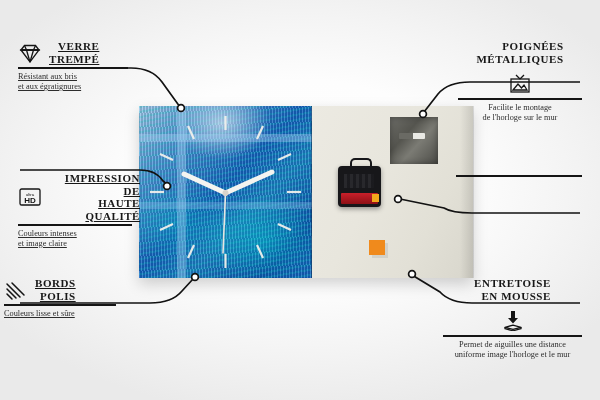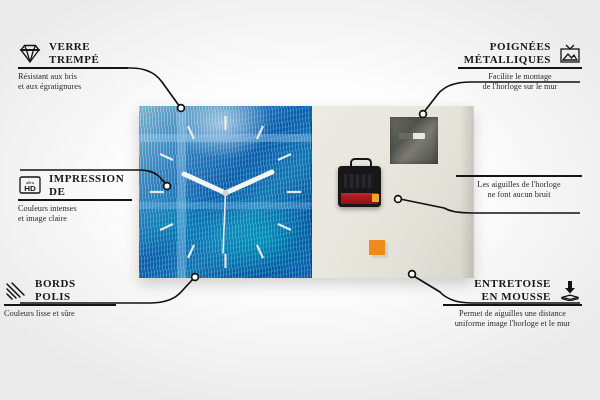--- a/index.html
+++ b/index.html
@@ -97,23 +97,23 @@
     font-family:"Liberation Serif", serif;
     font-weight:bold;font-size:11px;letter-spacing:.55px;color:#171717;
     line-height:12.5px;text-transform:uppercase;
   }
   .callout .rule{height:1.6px;background:#151515;margin-top:2px;}
   .callout .sub{
     font-family:"Liberation Serif", serif;
     font-size:8.3px;color:#2d2d2d;line-height:10.5px;margin-top:3px;
   }
   .left .head{justify-content:flex-start;}
-  .left .title{text-align:left;}
-  .left .sub{text-align:left;}
-  .right .head{justify-content:flex-end;}
+  .left .title{text-align:right;text-decoration:underline;}
+  .left .sub{text-align:left;text-decoration:underline;}
+  .right .head{justify-content:flex-end;flex-direction:column;}
   .right .title{text-align:right;}
   .right .sub{text-align:center;}
   .ic{width:24px;height:22px;flex:0 0 24px;}
   .ic svg{display:block;width:24px;height:22px;}
 </style>
 </head>
 <body>
 
 <div id="stage">
 
@@ -202,20 +202,21 @@
     <div class="head">
       <span class="ic">
         <svg viewBox="0 0 24 22">
           <rect x="2" y="3" width="20" height="16" rx="1.6" fill="none" stroke="#141414" stroke-width="1.3"></rect>
           <text x="12" y="10" font-family="Liberation Sans, sans-serif" font-size="4.4" text-anchor="middle" fill="#141414">ultra</text>
           <text x="12" y="17" font-family="Liberation Sans, sans-serif" font-size="8" font-weight="bold" text-anchor="middle" fill="#141414">HD</text>
         </svg>
       </span>
       <span class="title">
         <span>IMPRESSION DE</span><br>
+        <span>HAUTE QUALITÉ</span>
       </span>
     </div>
     <div class="rule" style="width:114px;"></div>
     <div class="sub">
       <span>Couleurs intenses</span><br>
       <span>et image claire</span>
     </div>
   </div>
 
   <div class="callout left" style="left:4px;top:277px;width:118px;">
@@ -259,24 +260,20 @@
     </div>
     <div class="rule" style="width:124px;margin-left:auto;"></div>
     <div class="sub">
       <span>Facilite le montage</span><br>
       <span>de l'horloge sur le mur</span>
     </div>
   </div>
 
   <div class="callout right" style="left:456px;top:173px;width:126px;">
     <div class="rule" style="width:126px;margin-left:auto;"></div>
-    <div class="sub">
-      <span>Les aiguilles de l'horloge</span><br>
-      <span>ne font aucun bruit</span>
-    </div>
   </div>
 
   <div class="callout right" style="left:443px;top:277px;width:139px;">
     <div class="head">
       <span class="title">
         <span>ENTRETOISE</span><br>
         <span>EN MOUSSE</span>
       </span>
       <span class="ic">
         <svg viewBox="0 0 24 22">

